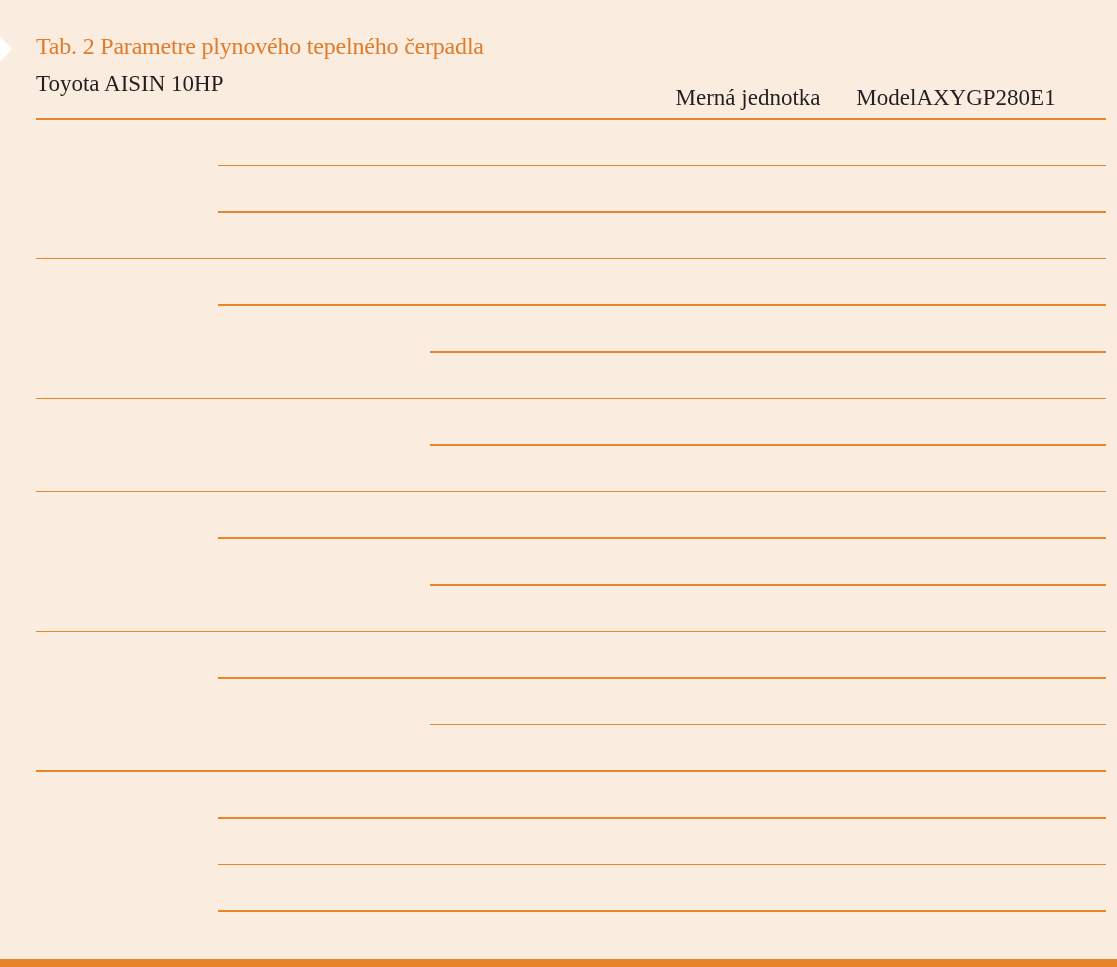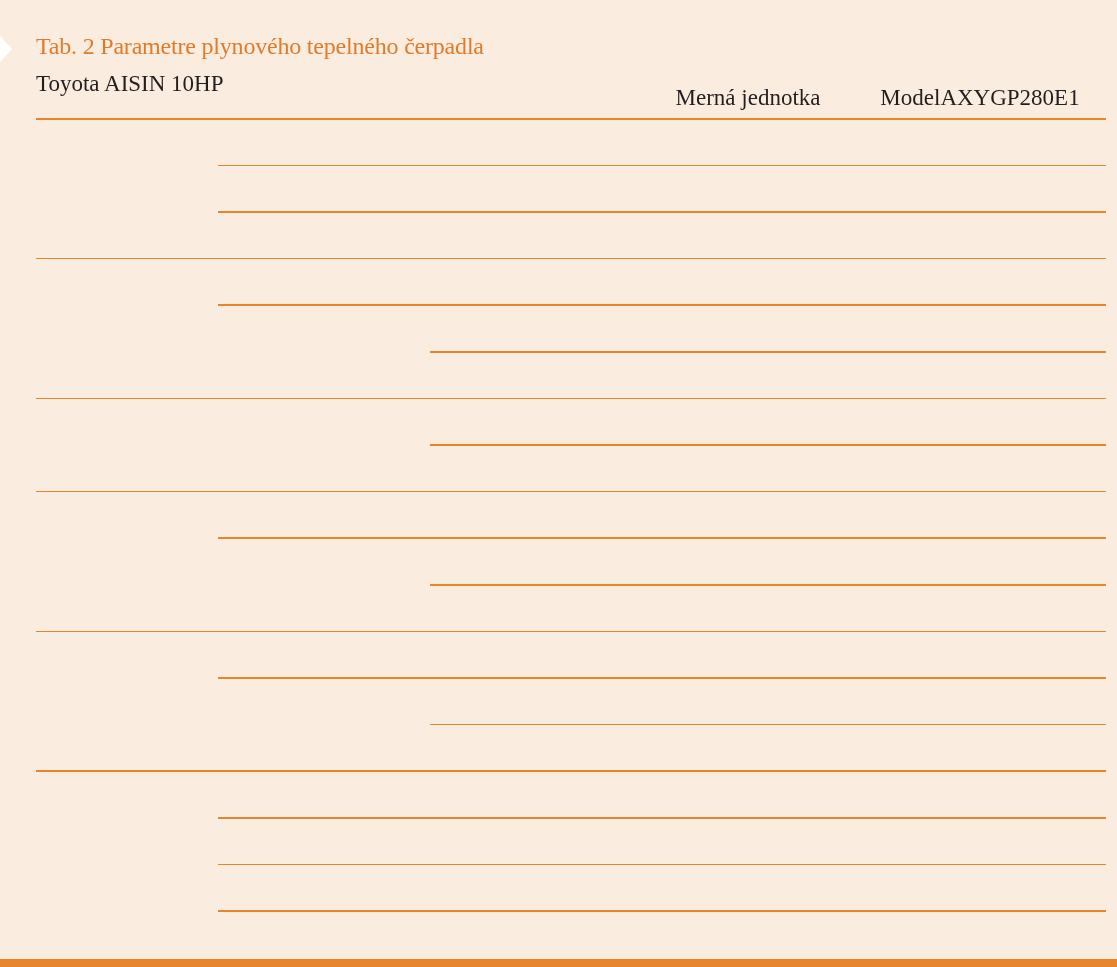--- a/index.html
+++ b/index.html
@@ -13,21 +13,21 @@
   .bottom{position:absolute;left:0;top:959px;width:1117px;height:8px;background:#e8842c;}
 </style>
 </head>
 <body>
 
 <div class="arrow"></div>
 <div class="title">Tab. 2  Parametre plynového tepelného čerpadla</div>
 
 <div class="t" style="left:36px;top:72px;">Toyota AISIN 10HP</div>
 <div class="t c" style="left:748px;top:86px;">Merná jednotka</div>
-<div class="t c" style="left:980px;top:86px;">ModelAXYGP280E1</div>
+<div class="t c" style="left:956px;top:86px;">ModelAXYGP280E1</div>
 
 <div id="table">
     <div class="hl" style="left:36px;top:118px;width:1070px;"></div>
     <div class="t" style="left:36px;top:176.9px;"></div>
     <div class="t c" style="left:430px;top:130px;"></div>
     <div class="t c" style="left:748px;top:130px;"></div>
     <div class="t c" style="left:980px;top:130px;"></div>
     <div class="hl" style="left:218px;top:164.6px;width:888px;"></div>
     <div class="t c" style="left:430px;top:176.6px;"></div>
     <div class="t c" style="left:748px;top:176.6px;"></div>

